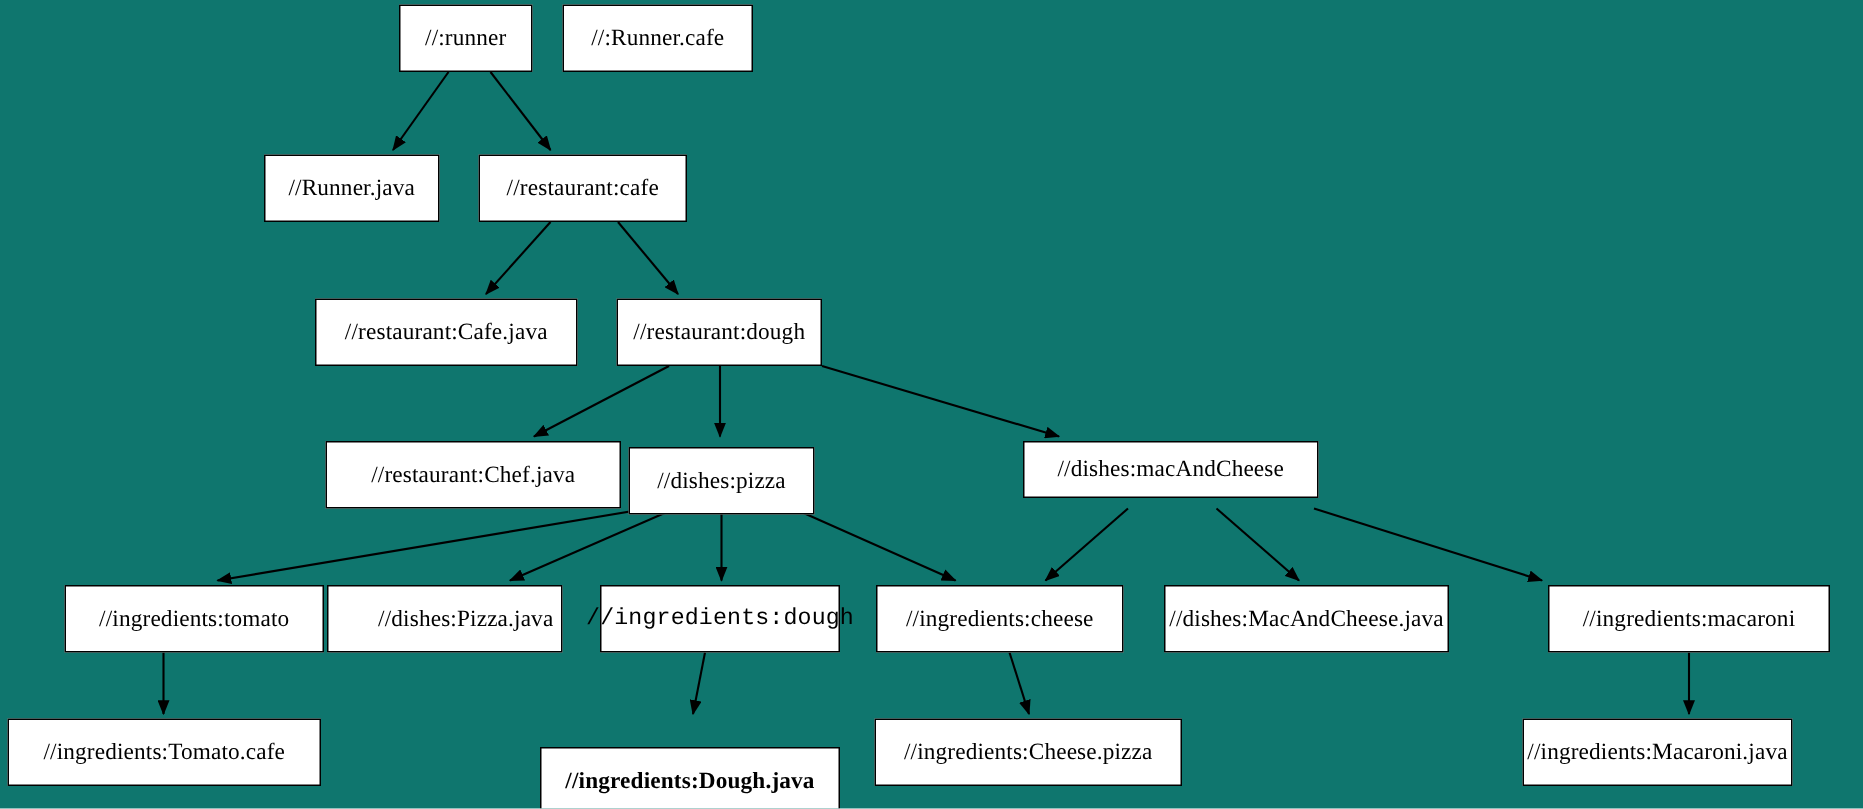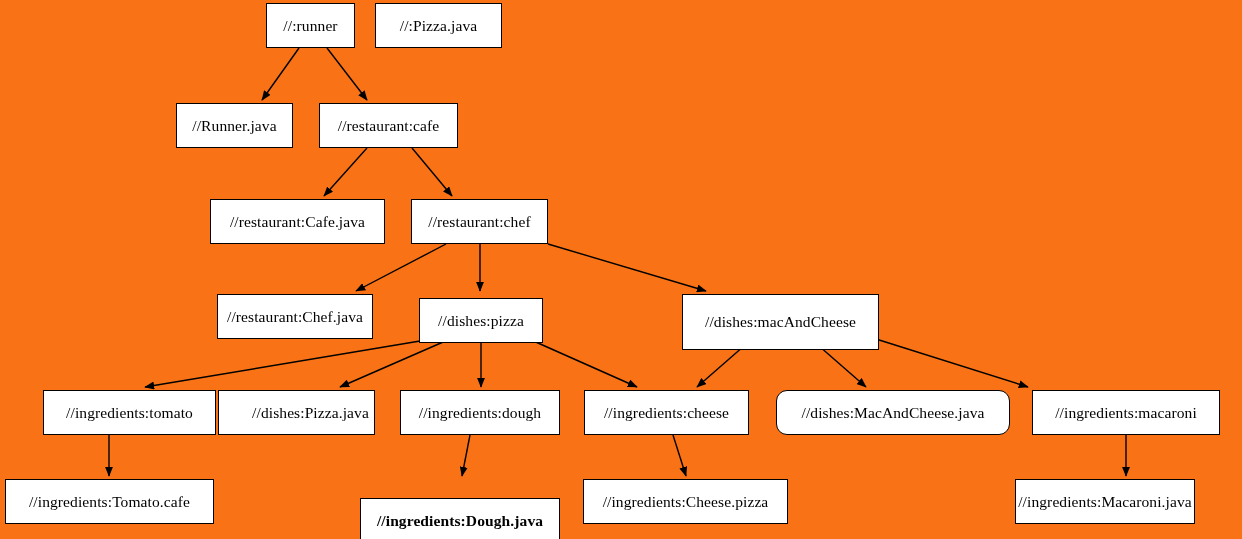--- a/index.html
+++ b/index.html
@@ -39,21 +39,21 @@
     letter-spacing: 0.1px;
   }
   .node-label {
     display: block;
     padding: 0 2px;
   }
 </style>
 </head>
 <body>
 
-<div id="graph" style="background: #f97316;">
+<div id="graph" style="background: #0f766e;">
 
   <svg id="edge-layer" viewBox="0 0 1242 539" width="1242" height="539" xmlns="http://www.w3.org/2000/svg">
     <defs>
       <marker id="arrowhead" markerWidth="10" markerHeight="8" refX="9.2" refY="4" orient="auto" markerUnits="userSpaceOnUse">
         <path d="M0,0 L10,4 L0,8 z" fill="#000000"></path>
       </marker>
     </defs>
     <g id="edges-group">
         <line x1="299" y1="48" x2="262" y2="100" stroke="#000000" stroke-width="1.4" marker-end="url(#arrowhead)"></line>
         <line x1="327" y1="48" x2="367" y2="100" stroke="#000000" stroke-width="1.4" marker-end="url(#arrowhead)"></line>
@@ -74,56 +74,56 @@
         <line x1="673" y1="435" x2="686" y2="476" stroke="#000000" stroke-width="1.4" marker-end="url(#arrowhead)"></line>
         <line x1="1126" y1="435" x2="1126" y2="476" stroke="#000000" stroke-width="1.4" marker-end="url(#arrowhead)"></line>
       </g>
   </svg>
 
   <div id="nodes-layer">
       <div class="node" style="left: 266px; top: 3px; width: 89px; height: 45px; border-color: rgb(0, 0, 0); background: rgb(255, 255, 255); color: rgb(0, 0, 0);">
         <span class="node-label">//:runner</span>
       </div>
       <div class="node" style="left: 375px; top: 3px; width: 127px; height: 45px; border-color: rgb(0, 0, 0); background: rgb(255, 255, 255); color: rgb(0, 0, 0);">
-        <span class="node-label">//:Pizza.java</span>
+        <span class="node-label">//:Runner.cafe</span>
       </div>
       <div class="node" style="left: 176px; top: 103px; width: 117px; height: 45px; border-color: rgb(0, 0, 0); background: rgb(255, 255, 255); color: rgb(0, 0, 0);">
         <span class="node-label">//Runner.java</span>
       </div>
       <div class="node" style="left: 319px; top: 103px; width: 139px; height: 45px; border-color: rgb(0, 0, 0); background: rgb(255, 255, 255); color: rgb(0, 0, 0);">
         <span class="node-label">//restaurant:cafe</span>
       </div>
       <div class="node" style="left: 210px; top: 199px; width: 175px; height: 45px; border-color: rgb(0, 0, 0); background: rgb(255, 255, 255); color: rgb(0, 0, 0);">
         <span class="node-label">//restaurant:Cafe.java</span>
       </div>
       <div class="node" style="left: 411px; top: 199px; width: 137px; height: 45px; border-color: rgb(0, 0, 0); background: rgb(255, 255, 255); color: rgb(0, 0, 0);">
-        <span class="node-label">//restaurant:chef</span>
+        <span class="node-label">//restaurant:dough</span>
       </div>
-      <div class="node" style="left: 217px; top: 294px; width: 156px; height: 45px; border-color: rgb(0, 0, 0); background: rgb(255, 255, 255); color: rgb(0, 0, 0);">
+      <div class="node" style="left: 217px; top: 294px; width: 197px; height: 45px; border-color: rgb(0, 0, 0); background: rgb(255, 255, 255); color: rgb(0, 0, 0);">
         <span class="node-label">//restaurant:Chef.java</span>
       </div>
       <div class="node" style="left: 419px; top: 298px; width: 124px; height: 45px; border-color: rgb(0, 0, 0); background: rgb(255, 255, 255); color: rgb(0, 0, 0);">
         <span class="node-label">//dishes:pizza</span>
       </div>
-      <div class="node" style="left: 682px; top: 294px; width: 197px; height: 56px; border-color: rgb(0, 0, 0); background: rgb(255, 255, 255); color: rgb(0, 0, 0);">
+      <div class="node" style="left: 682px; top: 294px; width: 197px; height: 38px; border-color: rgb(0, 0, 0); background: rgb(255, 255, 255); color: rgb(0, 0, 0);">
         <span class="node-label">//dishes:macAndCheese</span>
       </div>
       <div class="node" style="left: 23px; top: 390px; width: 173px; height: 45px; border-color: rgb(0, 0, 0); background: rgb(255, 255, 255); color: rgb(0, 0, 0); margin-left: 20px;">
         <span class="node-label">//ingredients:tomato</span>
       </div>
       <div class="node" style="left: 218px; top: 390px; width: 157px; height: 45px; border-color: rgb(0, 0, 0); background: rgb(255, 255, 255); color: rgb(0, 0, 0); padding-left: 28px;">
         <span class="node-label">//dishes:Pizza.java</span>
       </div>
-      <div class="node" style="left: 400px; top: 390px; width: 160px; height: 45px; border-color: rgb(0, 0, 0); background: rgb(255, 255, 255); color: rgb(0, 0, 0);">
+      <div class="node" style="left: 400px; top: 390px; width: 160px; height: 45px; border-color: rgb(0, 0, 0); background: rgb(255, 255, 255); color: rgb(0, 0, 0); font-family: Liberation Mono, monospace;">
         <span class="node-label">//ingredients:dough</span>
       </div>
       <div class="node" style="left: 584px; top: 390px; width: 165px; height: 45px; border-color: rgb(0, 0, 0); background: rgb(255, 255, 255); color: rgb(0, 0, 0);">
         <span class="node-label">//ingredients:cheese</span>
       </div>
-      <div class="node" style="left: 776px; top: 390px; width: 234px; height: 45px; border-color: rgb(0, 0, 0); background: rgb(255, 255, 255); color: rgb(0, 0, 0); border-radius: 11px;">
+      <div class="node" style="left: 776px; top: 390px; width: 190px; height: 45px; border-color: rgb(0, 0, 0); background: rgb(255, 255, 255); color: rgb(0, 0, 0);">
         <span class="node-label">//dishes:MacAndCheese.java</span>
       </div>
       <div class="node" style="left: 1032px; top: 390px; width: 188px; height: 45px; border-color: rgb(0, 0, 0); background: rgb(255, 255, 255); color: rgb(0, 0, 0);">
         <span class="node-label">//ingredients:macaroni</span>
       </div>
       <div class="node" style="left: 5px; top: 479px; width: 209px; height: 45px; border-color: rgb(0, 0, 0); background: rgb(255, 255, 255); color: rgb(0, 0, 0);">
         <span class="node-label">//ingredients:Tomato.cafe</span>
       </div>
       <div class="node" style="left: 360px; top: 498px; width: 200px; height: 45px; border-color: rgb(0, 0, 0); background: rgb(255, 255, 255); color: rgb(0, 0, 0); font-weight: bold;">
         <span class="node-label">//ingredients:Dough.java</span>

